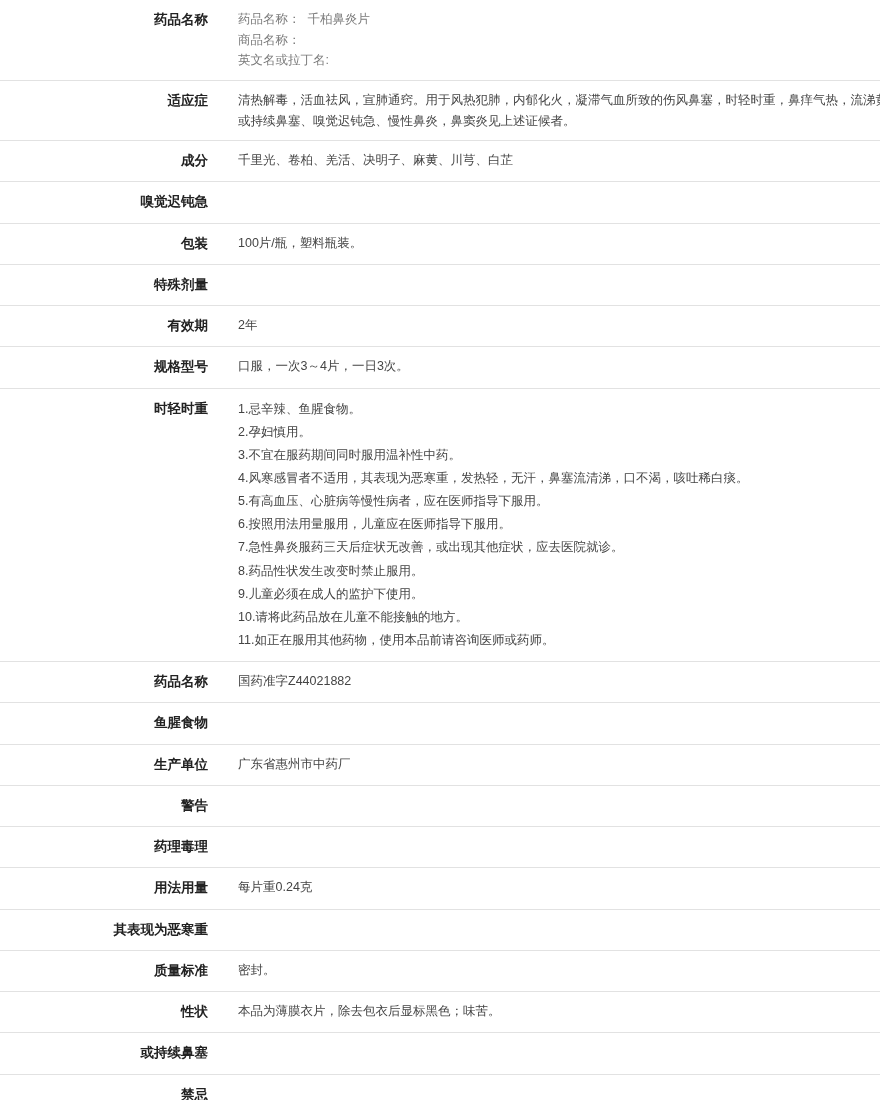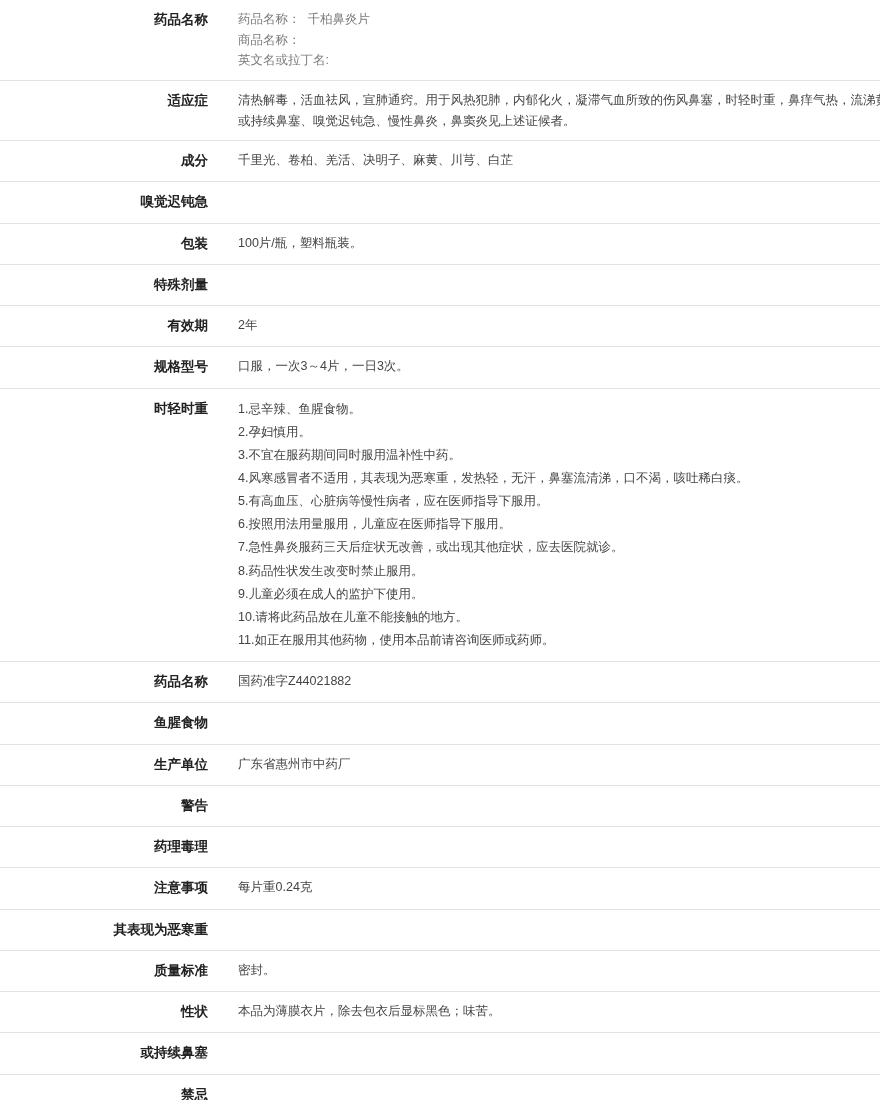--- a/index.html
+++ b/index.html
@@ -154,21 +154,21 @@
           <span class="empty-block"></span>
         </td>
       </tr>
       <tr>
         <td class="label-cell">药理毒理</td>
         <td class="value-cell">
           <span class="empty-block"></span>
         </td>
       </tr>
       <tr>
-        <td class="label-cell">注意事项</td>
+        <td class="label-cell">用法用量</td>
         <td class="value-cell">
           <span class="value-line">每片重0.24克</span>
         </td>
       </tr>
       <tr>
         <td class="label-cell">其表现为恶寒重</td>
         <td class="value-cell">
           <span class="empty-block"></span>
         </td>
       </tr>

